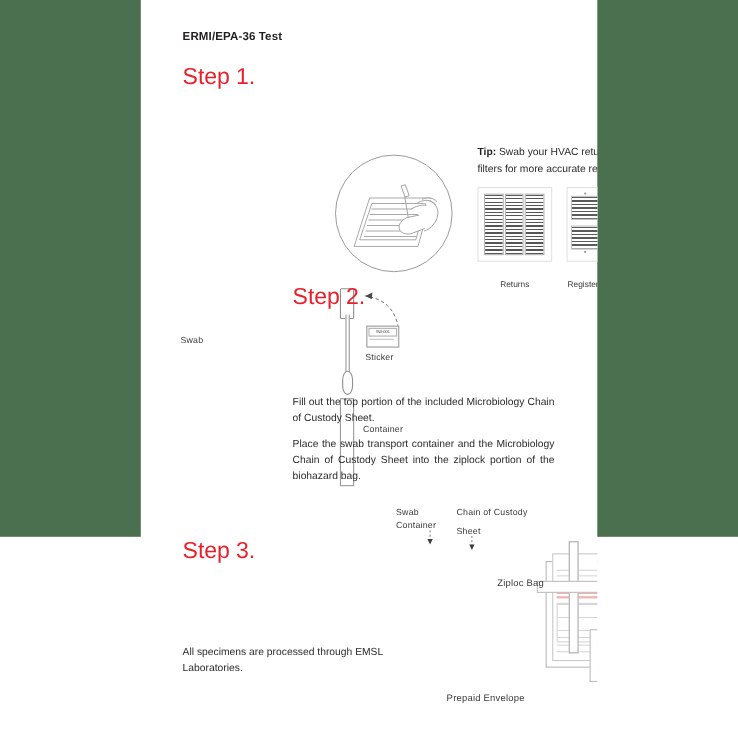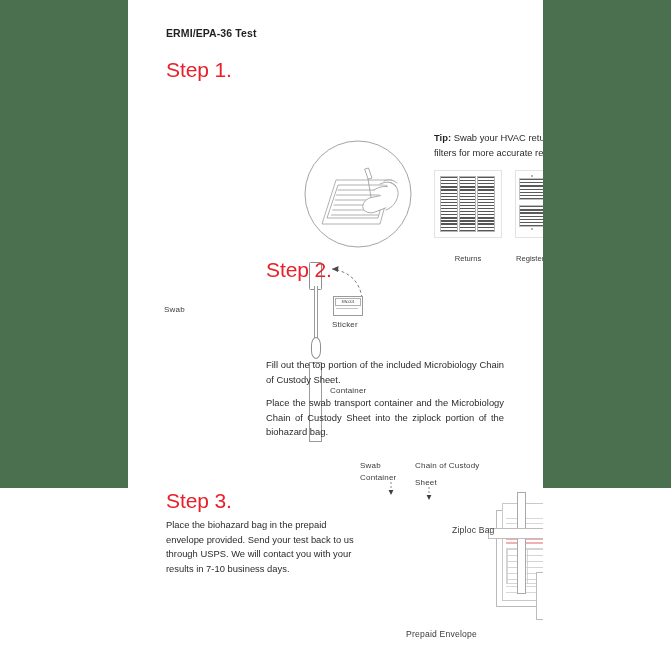--- a/index.html
+++ b/index.html
@@ -288,21 +288,21 @@
     <div class="container-box"></div>
     <div class="cap-label" style="left:202px; top:386px;">Container</div>
 
     <div class="step-head" style="left:138px; top:258px;">Step 2.</div>
 
     <div class="body-text justify" style="left:138px; top:396px; width:238px;">Place the swab transport container and the Microbiology Chain of Custody Sheet into the ziplock portion of the biohazard bag.</div>
     <div class="body-text justify" style="left:138px; top:358px; width:238px;">Fill out the top portion of the included Microbiology Chain of Custody Sheet.</div>
 
     <div class="step-head" style="left:38px; top:489px;">Step 3.</div>
 
-    <div class="body-text" style="left:38px; top:518px; width:190px;">Place the biohazard bag in the prepaid envelope provided. Send your test back to us through USPS. We will contact you with your results in 7-10 business days.</div>
+    <div class="body-text" style="left:38px; top:585px; width:190px;">All specimens are processed through EMSL Laboratories.</div>
 
     <div class="cap-label" style="left:232px; top:461px;">Swab</div>
     <div class="cap-label" style="left:232px; top:473px;">Container</div>
     <svg class="arrow-dash" style="left:258px; top:482px; width:10px; height:14px;" viewBox="0 0 10 14">
       <path d="M5 0 L5 9" stroke="#7b7b7b" stroke-width="0.9" stroke-dasharray="2 2"></path>
       <path d="M5 13 L2.6 8 L7.4 8 Z" fill="#3c3c3c"></path>
     </svg>
 
     <div class="cap-label" style="left:287px; top:461px;">Chain of Custody</div>
     <div class="cap-label" style="left:287px; top:478px;">Sheet</div>

